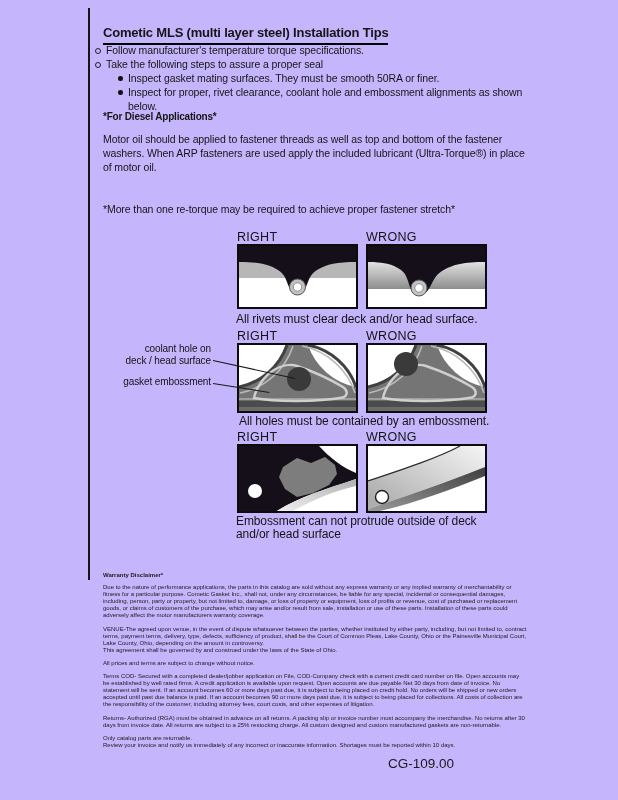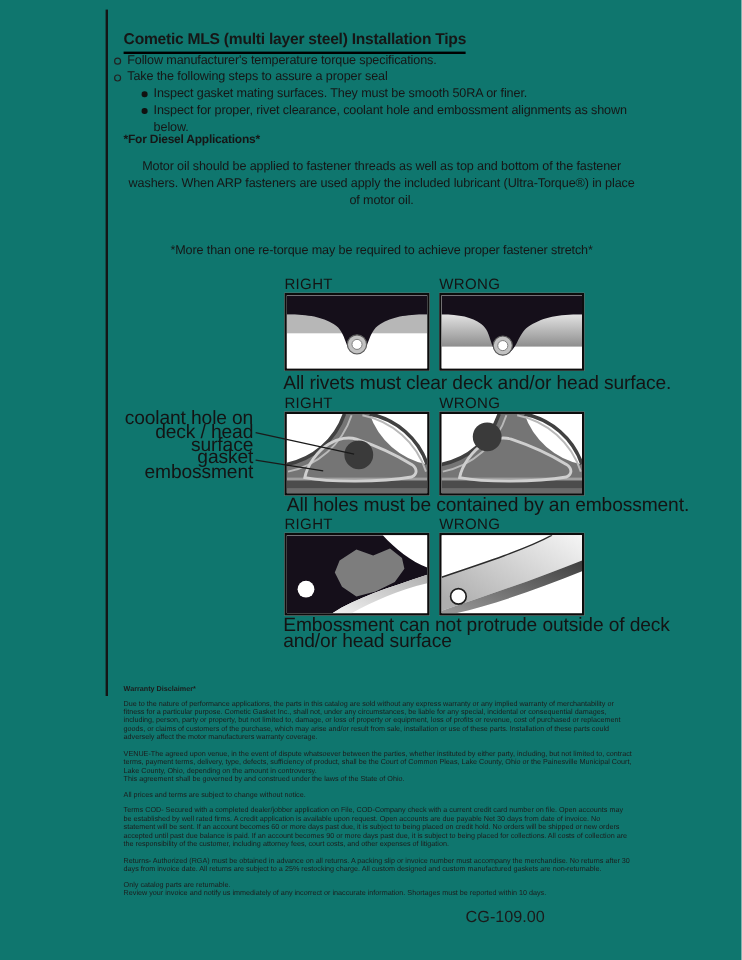--- a/index.html
+++ b/index.html
@@ -1,46 +1,46 @@
 <!DOCTYPE html>
 <html><head>
 <meta charset="utf-8">
 <style>
   html,body{margin:0;padding:0;background:#e9e9e9;}
   .page{
-    position:relative;width:618px;height:800px;background:#0f766e;
+    position:relative;width:618px;height:800px;background:#c4b5fd;
     font-family:"Liberation Sans",sans-serif;color:#161616;overflow:hidden;
     margin:0 auto;
   }
   .vline{position:absolute;left:88px;top:8px;width:1.5px;height:572px;background:#151515;}
   #title{
     position:absolute;left:103px;top:25px;margin:0;
     font-size:13px;font-weight:bold;letter-spacing:-0.2px;
     border-bottom:2px solid #000;padding-bottom:3px;display:inline-block;
   }
   #bullets{position:absolute;left:95px;top:43px;width:450px;font-size:10.5px;letter-spacing:-0.1px;}
   .brow{position:relative;padding-left:11px;line-height:14px;}
   .brow.sub{margin-left:22px;}
   .odot{position:absolute;left:0;top:4.5px;width:4px;height:4px;border:1px solid #222;border-radius:50%;}
   .fdot{position:absolute;left:1px;top:5px;width:4.5px;height:4.5px;background:#111;border-radius:50%;}
   #diesel-heading{position:absolute;left:103px;top:111px;margin:0;font-size:10px;font-weight:bold;letter-spacing:-0.2px;}
-  .bodypara{position:absolute;left:103px;width:430px;font-size:10.5px;line-height:13.8px;letter-spacing:-0.1px;margin:0;text-align:center;}
+  .bodypara{position:absolute;left:103px;width:430px;font-size:10.5px;line-height:13.8px;letter-spacing:-0.1px;margin:0;}
   #para1{top:133px;}
   #para2{top:161px;}
   #note{top:203px;}
   .dlabel{position:absolute;width:121px;text-align:left;font-size:12.5px;letter-spacing:0.3px;color:#141414;}
   .panel{position:absolute;width:121px;border:2px solid #0c0c0c;background:#fff;box-sizing:border-box;}
   .panel svg{display:block;width:100%;height:100%;}
   .r1{top:244px;height:65px;}
   .r2{top:343px;height:70px;}
   .r3{top:444px;height:69px;}
   .colL{left:237px;}
   .colR{left:366px;}
-  .cap{position:absolute;font-size:16px;line-height:13px;letter-spacing:-0.1px;color:#141414;}
-  .callout{position:absolute;left:90px;width:121px;text-align:right;font-size:16px;line-height:11.5px;letter-spacing:-0.1px;color:#141414;}
+  .cap{position:absolute;font-size:12px;line-height:13px;letter-spacing:-0.1px;color:#141414;}
+  .callout{position:absolute;left:90px;width:121px;text-align:right;font-size:10px;line-height:11.5px;letter-spacing:-0.1px;color:#141414;}
   .ptr{position:absolute;height:1.3px;background:#1a1a1a;transform-origin:0 50%;z-index:6;}
   #legal{position:absolute;left:103px;top:572px;width:424px;font-size:6px;line-height:7.1px;color:#1c1c1c;}
   #legal p{margin:0 0 6px 0;}
   #legal p.tight{margin:0;}
   #legal .lh{font-weight:bold;margin-bottom:5px;}
   #pagenum{position:absolute;left:388px;top:756px;font-size:13.5px;color:#1a1a1a;}
 </style>
 </head>
 <body>
 

